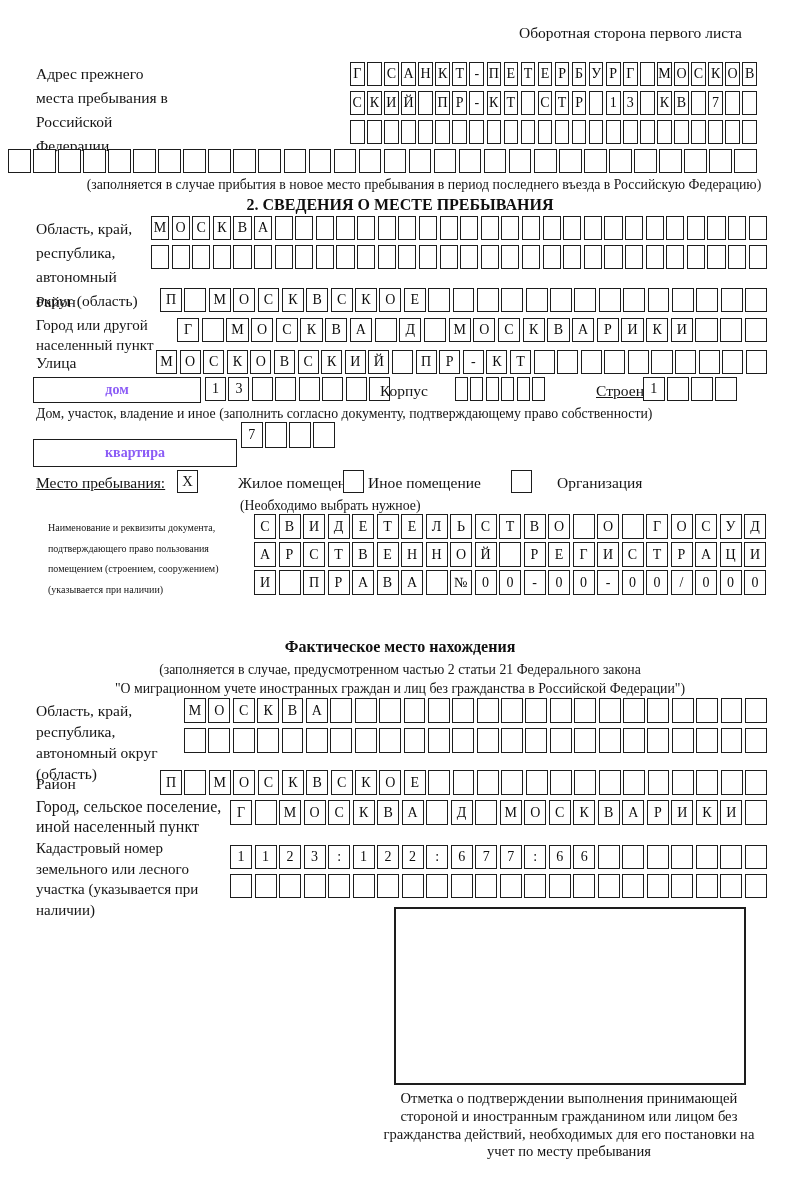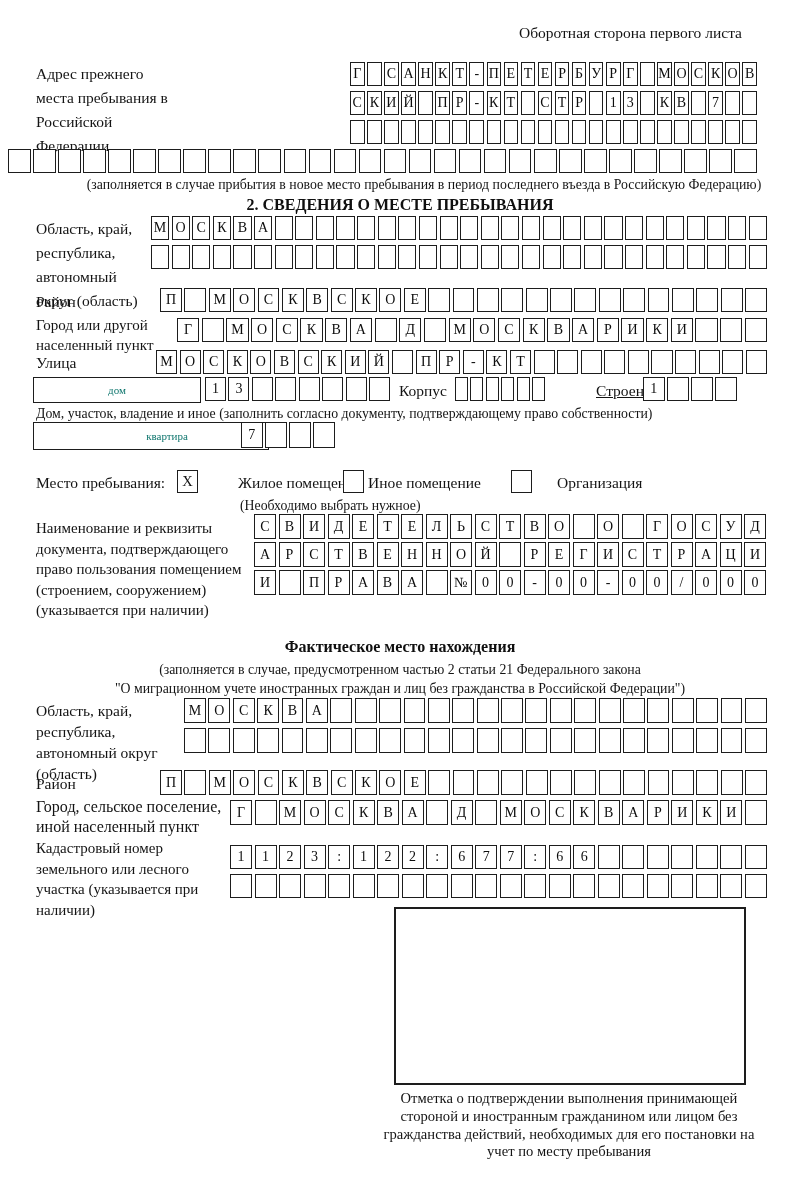--- a/index.html
+++ b/index.html
@@ -13,21 +13,21 @@
   .title{font-size:16px;font-weight:bold;text-align:center;width:100%;color:#0f0f0f;}
   .centered{text-align:center;width:100%;}
   .cellrow{display:flex;gap:2.5px;}
   .cell{
     flex:1 1 0;min-width:0;background:#fff;border:1.6px solid #1d1d1d;
     display:flex;align-items:center;justify-content:center;
     font-size:14px;line-height:1;color:#0d0d0d;overflow:hidden;
   }
   .labelbox{
     border:1.6px solid #1d1d1d;background:#fff;display:flex;align-items:center;justify-content:center;
-    font-size:11px;color:#0f766e;
+    font-size:14px;color:#8b5cf6;font-weight:bold;
   }
   .chk{
     width:19px;height:21px;border:1.6px solid #1d1d1d;background:#fff;
     display:flex;align-items:center;justify-content:center;font-size:14.5px;
   }
   .stampbox{border:2px solid #1d1d1d;background:#fff;}
 </style>
 </head>
 <body>
 
@@ -307,62 +307,62 @@
   <div class="abs cellrow" style="left:205px;top:377px;width:185px;height:24px;">
       <span class="cell">1</span>
       <span class="cell">3</span>
       <span class="cell"></span>
       <span class="cell"></span>
       <span class="cell"></span>
       <span class="cell"></span>
       <span class="cell"></span>
       <span class="cell"></span>
     </div>
-  <div class="abs lbl" style="left:399px;top:380px;">Корпус</div>
+  <div class="abs lbl" style="left:380px;top:380px;">Корпус</div>
   <div class="abs cellrow" style="left:455px;top:377px;width:90px;height:24px;">
       <span class="cell"></span>
       <span class="cell"></span>
       <span class="cell"></span>
       <span class="cell"></span>
       <span class="cell"></span>
       <span class="cell"></span>
     </div>
   <div class="abs lbl" style="left:596px;top:380px;text-decoration:underline;">Строение</div>
   <div class="abs cellrow" style="left:643px;top:377px;width:94px;height:24px;">
       <span class="cell">1</span>
       <span class="cell"></span>
       <span class="cell"></span>
       <span class="cell"></span>
     </div>
   <div class="abs small" style="left:36px;top:406px;">Дом, участок, владение и иное (заполнить согласно документу, подтверждающему право собственности)</div>
 
-  <div class="abs labelbox" style="left:33px;top:422px;width:202px;height:26px;padding-left:32px;">квартира</div>
+  <div class="abs labelbox" style="left:33px;top:439px;width:202px;height:26px;">квартира</div>
   <div class="abs cellrow" style="left:241px;top:422px;width:94px;height:26px;">
       <span class="cell">7</span>
       <span class="cell"></span>
       <span class="cell"></span>
       <span class="cell"></span>
     </div>
 
-  <div class="abs lbl" style="left:36px;top:472px;">Место пребывания:</div>
+  <div class="abs lbl" style="left:36px;top:472px;text-decoration:underline;">Место пребывания:</div>
   <div class="abs chk" style="left:177px;top:470px;">
     <span>X</span>
   </div>
   <div class="abs lbl" style="left:206px;top:472px;margin-left:32px;">Жилое помещение</div>
   <div class="abs chk" style="left:343px;top:470px;">
     <span></span>
   </div>
   <div class="abs lbl" style="left:368px;top:472px;">Иное помещение</div>
   <div class="abs chk" style="left:511px;top:470px;">
     <span></span>
   </div>
   <div class="abs lbl" style="left:557px;top:472px;">Организация</div>
   <div class="abs small" style="left:240px;top:498px;">(Необходимо выбрать нужное)</div>
 
-  <div class="abs lbl" style="left:36px;top:518px;width:215px;font-size:15px;line-height:20.5px;">Наименование и реквизиты документа, подтверждающего право пользования помещением (строением, сооружением) (указывается при наличии)</div>
+  <div class="abs lbl" style="left:48px;top:518px;width:215px;font-size:10px;line-height:20.5px;">Наименование и реквизиты документа, подтверждающего право пользования помещением (строением, сооружением) (указывается при наличии)</div>
   <div class="abs cellrow" style="left:254px;top:514px;width:512px;height:25px;">
       <span class="cell">С</span>
       <span class="cell">В</span>
       <span class="cell">И</span>
       <span class="cell">Д</span>
       <span class="cell">Е</span>
       <span class="cell">Т</span>
       <span class="cell">Е</span>
       <span class="cell">Л</span>
       <span class="cell">Ь</span>

